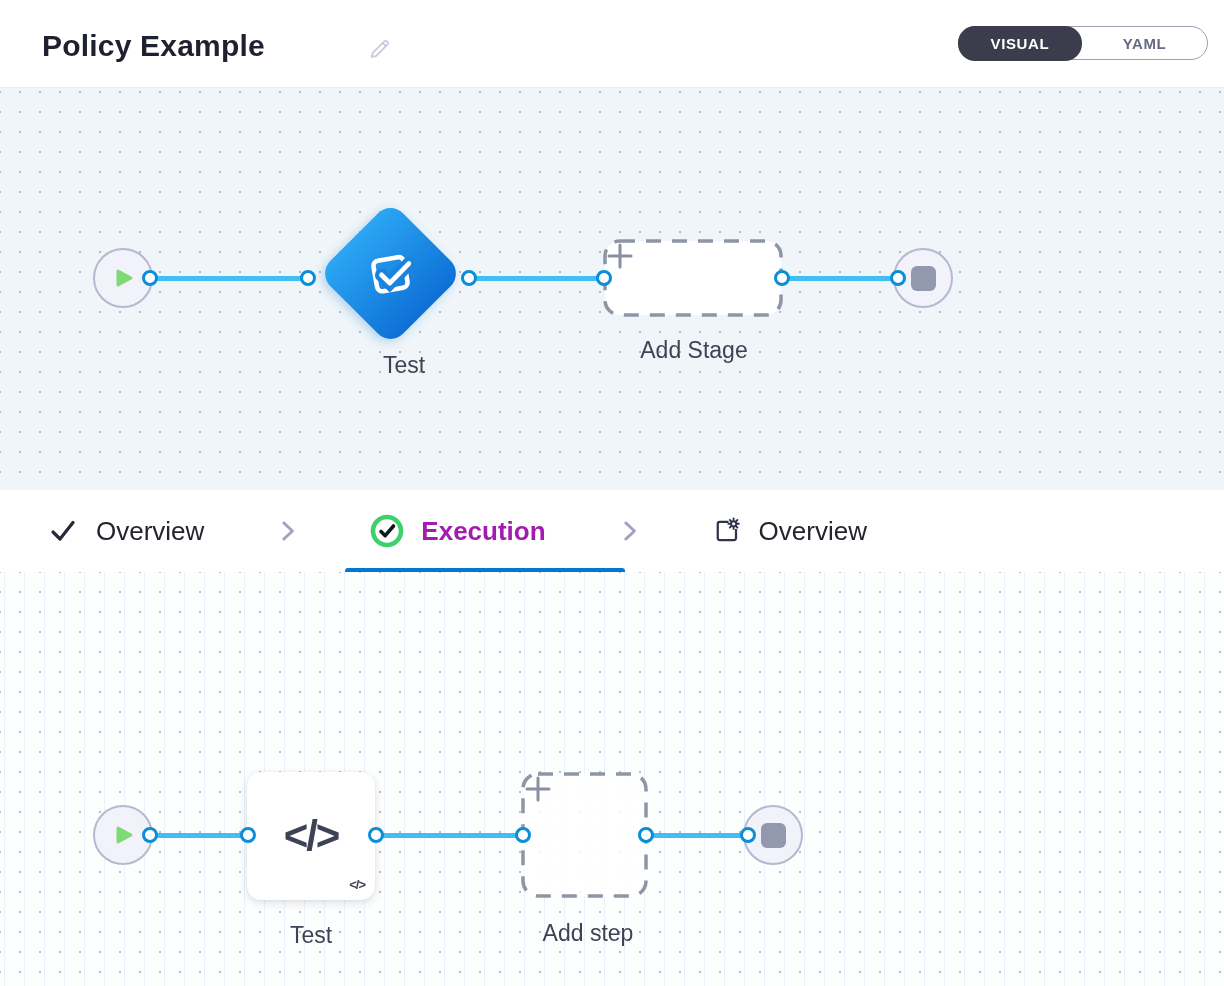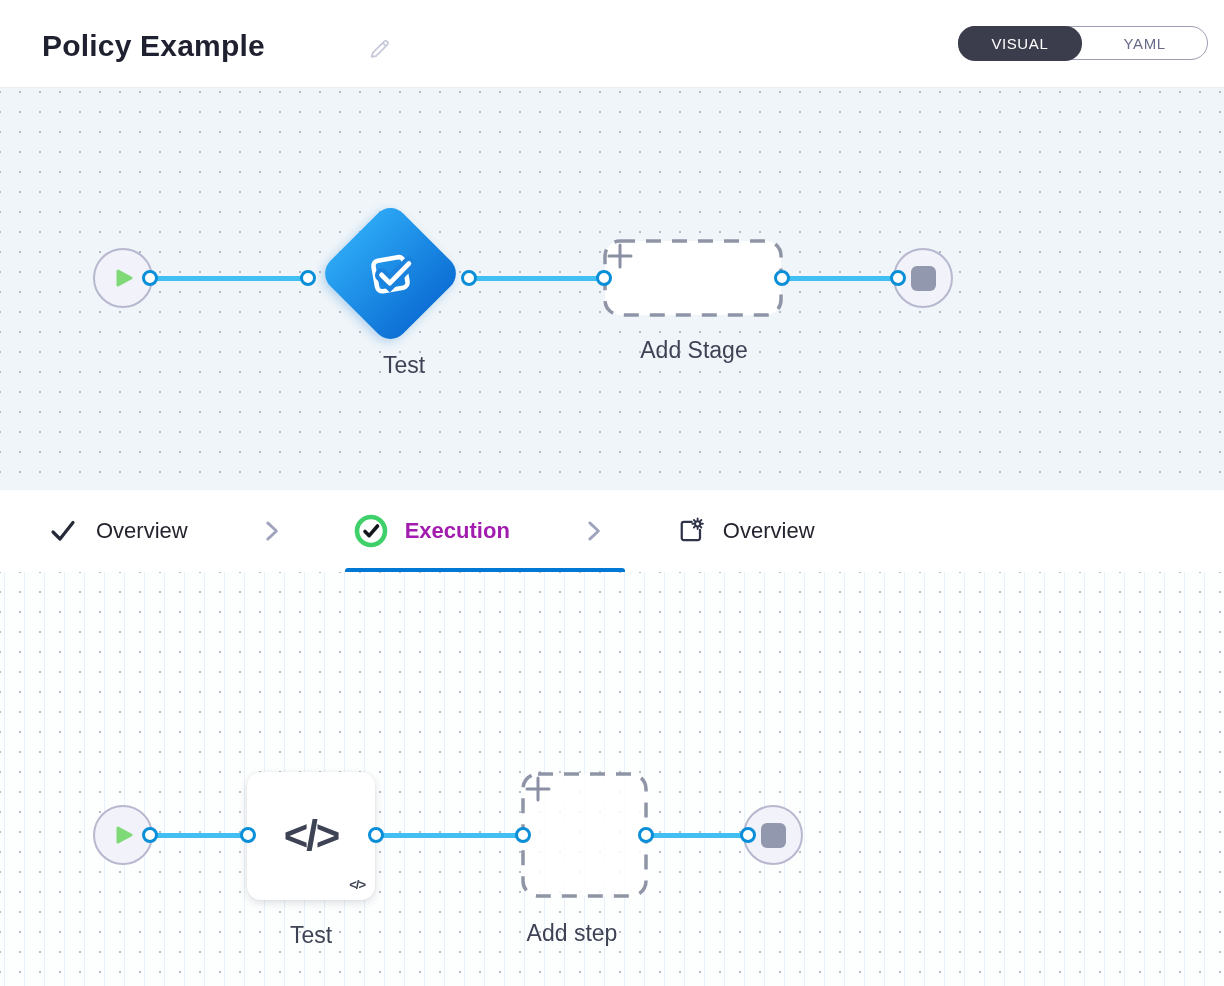--- a/index.html
+++ b/index.html
@@ -8,21 +8,21 @@
 
   
   .header { position:relative; width:1224px; height:88px; background:#fff;
     border-bottom:1px solid #ebecf2;padding-left:41px; }
   .page-title { position:absolute; left:42px; top:29px; font-size:30px; font-weight:bold;
     color:#1f2130; letter-spacing:.2px; }
   .edit-pencil { position:absolute; left:366px; top:36px; width:26px; height:26px; cursor:pointer; }
   .view-toggle { position:absolute; right:16px; top:26px; width:250px; height:34px;
     border:1.5px solid #9b9eb4; border-radius:17px; background:#fff; display:flex; }
   .toggle-seg { flex:1; display:flex; align-items:center; justify-content:center;
-    font-size:15px; font-weight:normal; letter-spacing:.6px; color:#666a87; cursor:pointer;
+    font-size:15px; font-weight:bold; letter-spacing:.6px; color:#666a87; cursor:pointer;
     border-radius:17px; }
   .toggle-seg.active { background:#3b3d4d; color:#fff; margin:-1.5px 0 -1.5px -1.5px; }
 
   
   .stage-canvas { position:relative; width:1224px; height:402px; background:#eff5f9;
     background-image:radial-gradient(#b4bbc8 1.2px, transparent 1.4px);
     background-size:20px 20px; background-position:10px 14px; }
   .step-canvas { position:relative; width:1224px; height:414px; background:#fdfefe;
     background-image:radial-gradient(#b7bdca 1.2px, transparent 1.4px),
       linear-gradient(to right, #e9f2fa 1px, transparent 1px);
@@ -54,21 +54,21 @@
     cursor:pointer; z-index:2; }
   .code-glyph { position:absolute; inset:0; display:flex; align-items:center; justify-content:center;
     font-size:42px; font-weight:bold; color:#3d4254; letter-spacing:-2px; }
   .code-badge { position:absolute; right:10px; bottom:8px; font-size:13px; font-weight:bold;
     color:#3d4254; letter-spacing:-1px; }
 
   
   .tab-bar { position:relative; width:1224px; height:82px; background:#fff;
     display:flex; align-items:center; padding-left:47px; }
   .tab { display:flex; align-items:center; gap:17px; cursor:pointer; }
-  .tab-label { font-size:22px; color:#23242e; }
+  .tab-label { font-size:26px; color:#23242e; }
   .tab.active .tab-label { font-weight:bold; color:#a21caf; }
   .tab-sep { margin:0 70px; display:flex; align-items:center; }
   .tab-underline { position:absolute; left:345px; bottom:0; width:280px; height:4px;
     background:#0278d5; border-radius:3px 3px 0 0; }
 </style>
 </head>
 <body>
 
 <div class="header">
   <div class="page-title">Policy Example</div>
@@ -208,18 +208,18 @@
   <div class="dashed-node" style="left:521px; top:200px; width:127px; height:126px;">
     <svg width="127" height="126" viewBox="0 0 127 126" fill="none">
       <rect x="2" y="2" width="123" height="122" rx="15" fill="rgba(255,255,255,0.85)" stroke="#8f95a7" stroke-width="3.5" stroke-dasharray="15 11"></rect>
     </svg>
     <div class="plus-wrap">
       <svg width="34" height="34" viewBox="0 0 34 34">
         <path d="M17 6 V28 M6 17 H28" stroke="#8a8fa3" stroke-width="3" stroke-linecap="round"></path>
       </svg>
     </div>
   </div>
-  <div class="node-label" style="left:472px; top:348px; width:200px;">Add step</div>
+  <div class="node-label" style="left:488px; top:348px; width:200px;">Add step</div>
 
   <div class="terminal-node" style="left:743px; top:233px;">
     <div class="stop-square"></div>
   </div>
 </div>
 
 </body></html>

